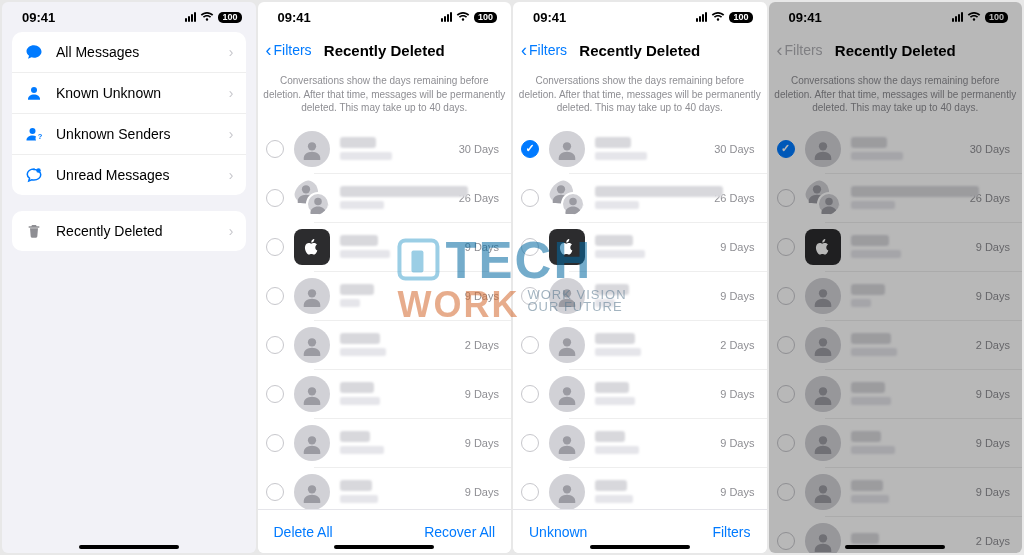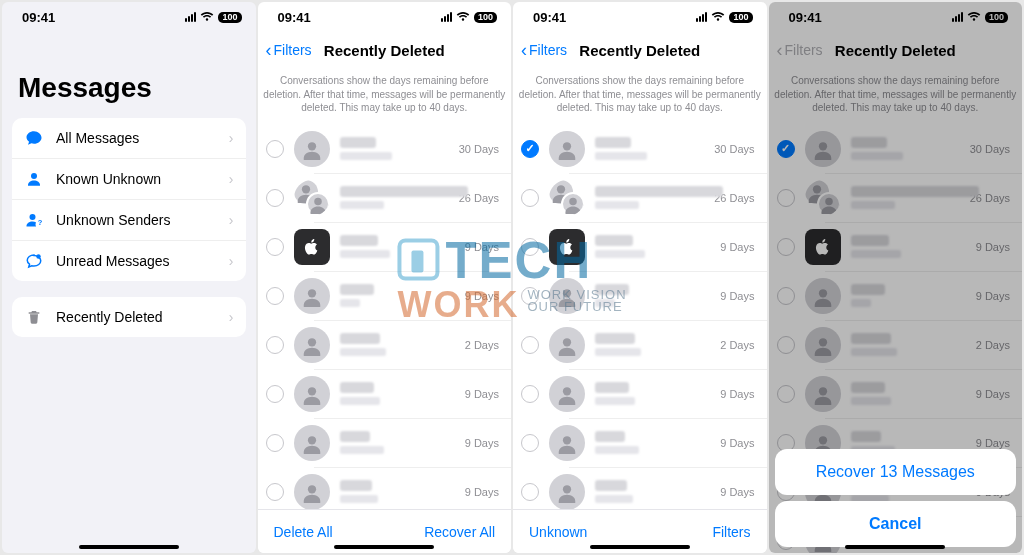--- a/index.html
+++ b/index.html
@@ -85,21 +85,20 @@
             <span></span>
             <span></span>
             <span></span>
           </span>
         <svg class="wifi" viewBox="0 0 16 12">
             <path d="M8 10.5a1.5 1.5 0 100-3 1.5 1.5 0 000 3zM3 5.5C4.4 4.2 6.1 3.5 8 3.5s3.6.7 5 2l-1.4 1.4C10.6 6 9.4 5.5 8 5.5s-2.6.5-3.6 1.4L3 5.5zM.5 3C2.5 1.1 5.1 0 8 0s5.5 1.1 7.5 3l-1.4 1.4C12.4 2.8 10.3 2 8 2S3.6 2.8 1.9 4.4L.5 3z" fill="#000"></path>
           </svg>
         <span class="batt">100</span>
       </span>
     </div>
-    <div class="big-title">Messages</div>
     <div class="card">
       <div class="filter-row">
         <span class="ic">
             <svg width="18" height="18" viewBox="0 0 24 24">
               <path fill="#007aff" d="M12 3C6.5 3 2 6.6 2 11c0 2.4 1.3 4.5 3.4 6L4 21l4.6-2c1.1.3 2.2.5 3.4.5 5.5 0 10-3.6 10-8S17.5 3 12 3z"></path>
             </svg>
           </span>
         <span>All Messages</span>
         <span class="chev">›</span>
       </div>
@@ -633,24 +632,20 @@
               <path fill="#9b9ba2" d="M3 22c0-4 4-7 9-7s9 3 9 7v2H3v-2z"></path>
             </svg>
           </div>
           <div class="msg-main">
             <div class="msg-name" style="width:28px"></div>
           </div>
           <span class="days">2 Days</span>
         </div>
       </div>
     <div class="dim"></div>
-    <div class="sheet">
-      <div class="sheet-btn">Recover 13 Messages</div>
-      <div class="sheet-btn bold">Cancel</div>
-    </div>
     <div class="home-ind"></div>
   </div>
 
 </div>
 
 <div class="watermark">
   <div class="wm-top">
     <div class="wm-sq"></div>
     <div>
       <div class="wm-tech">TECH</div>

